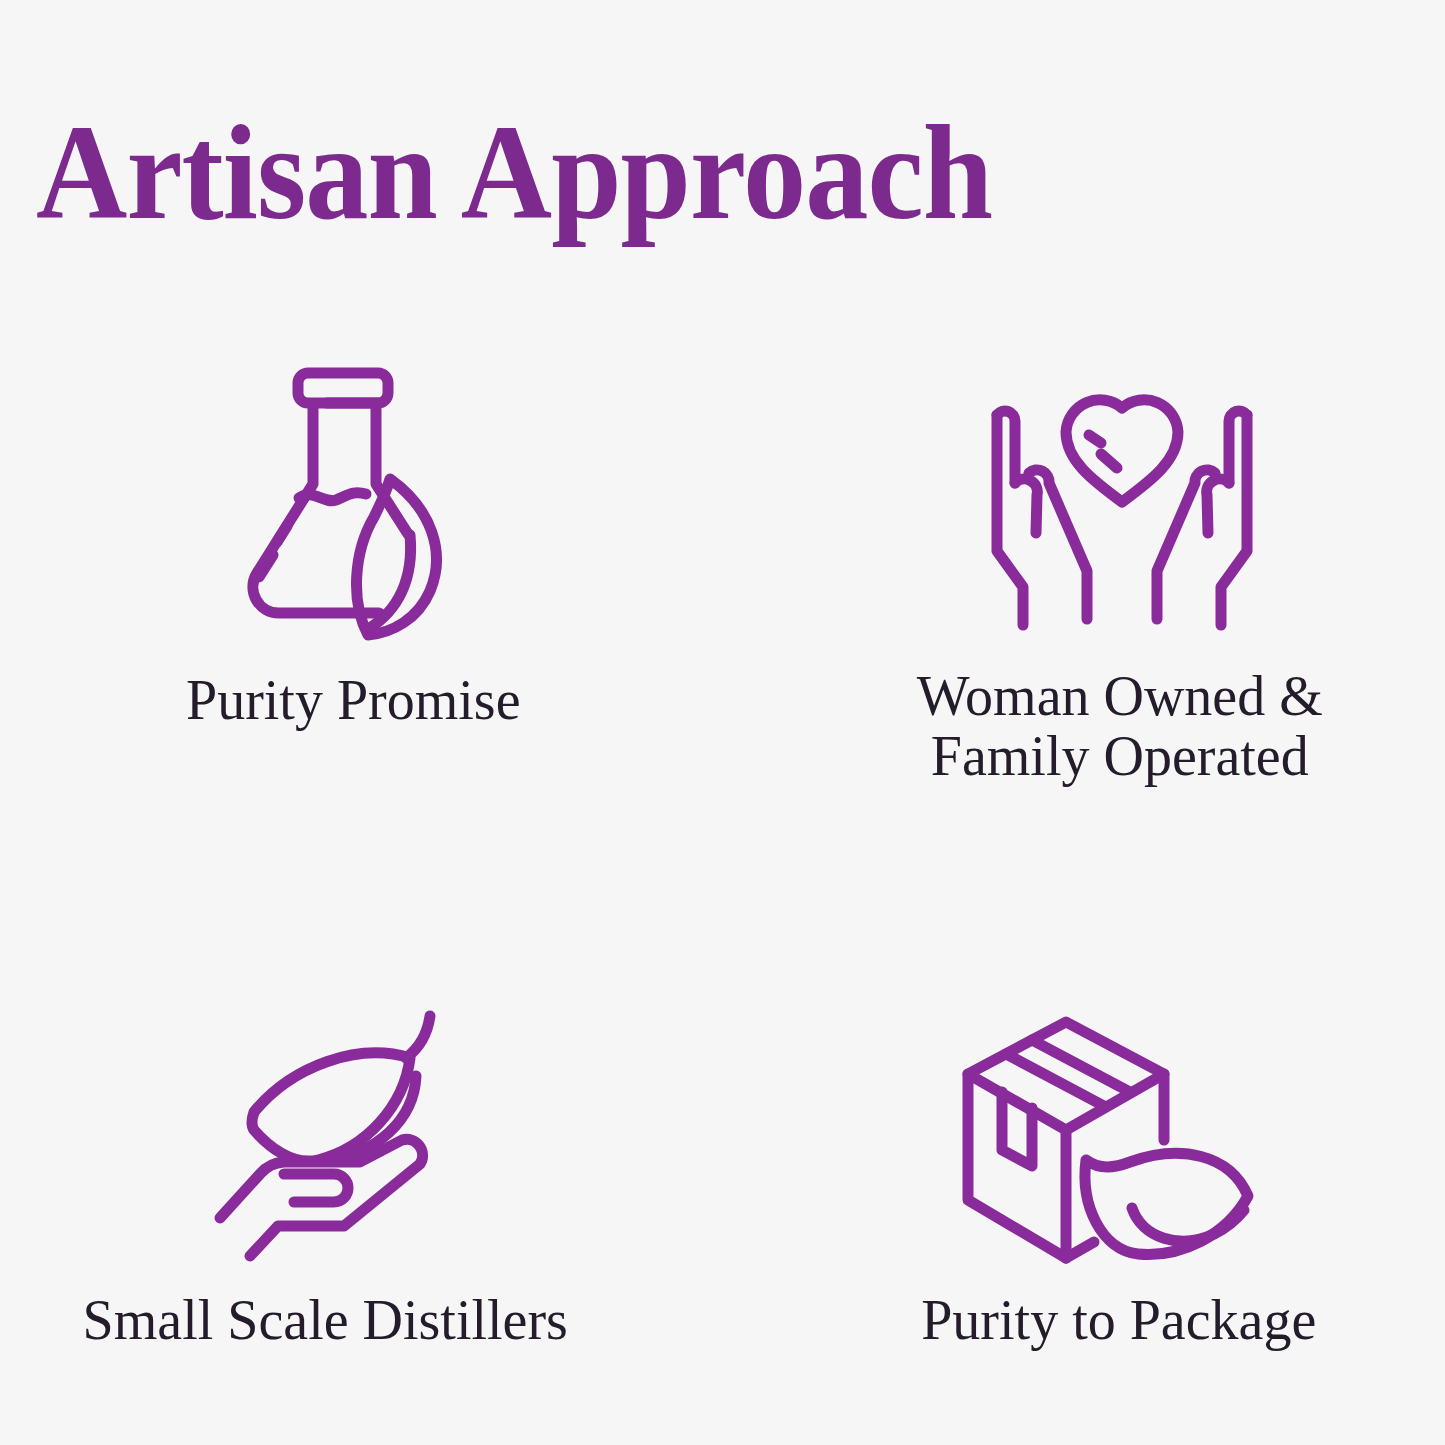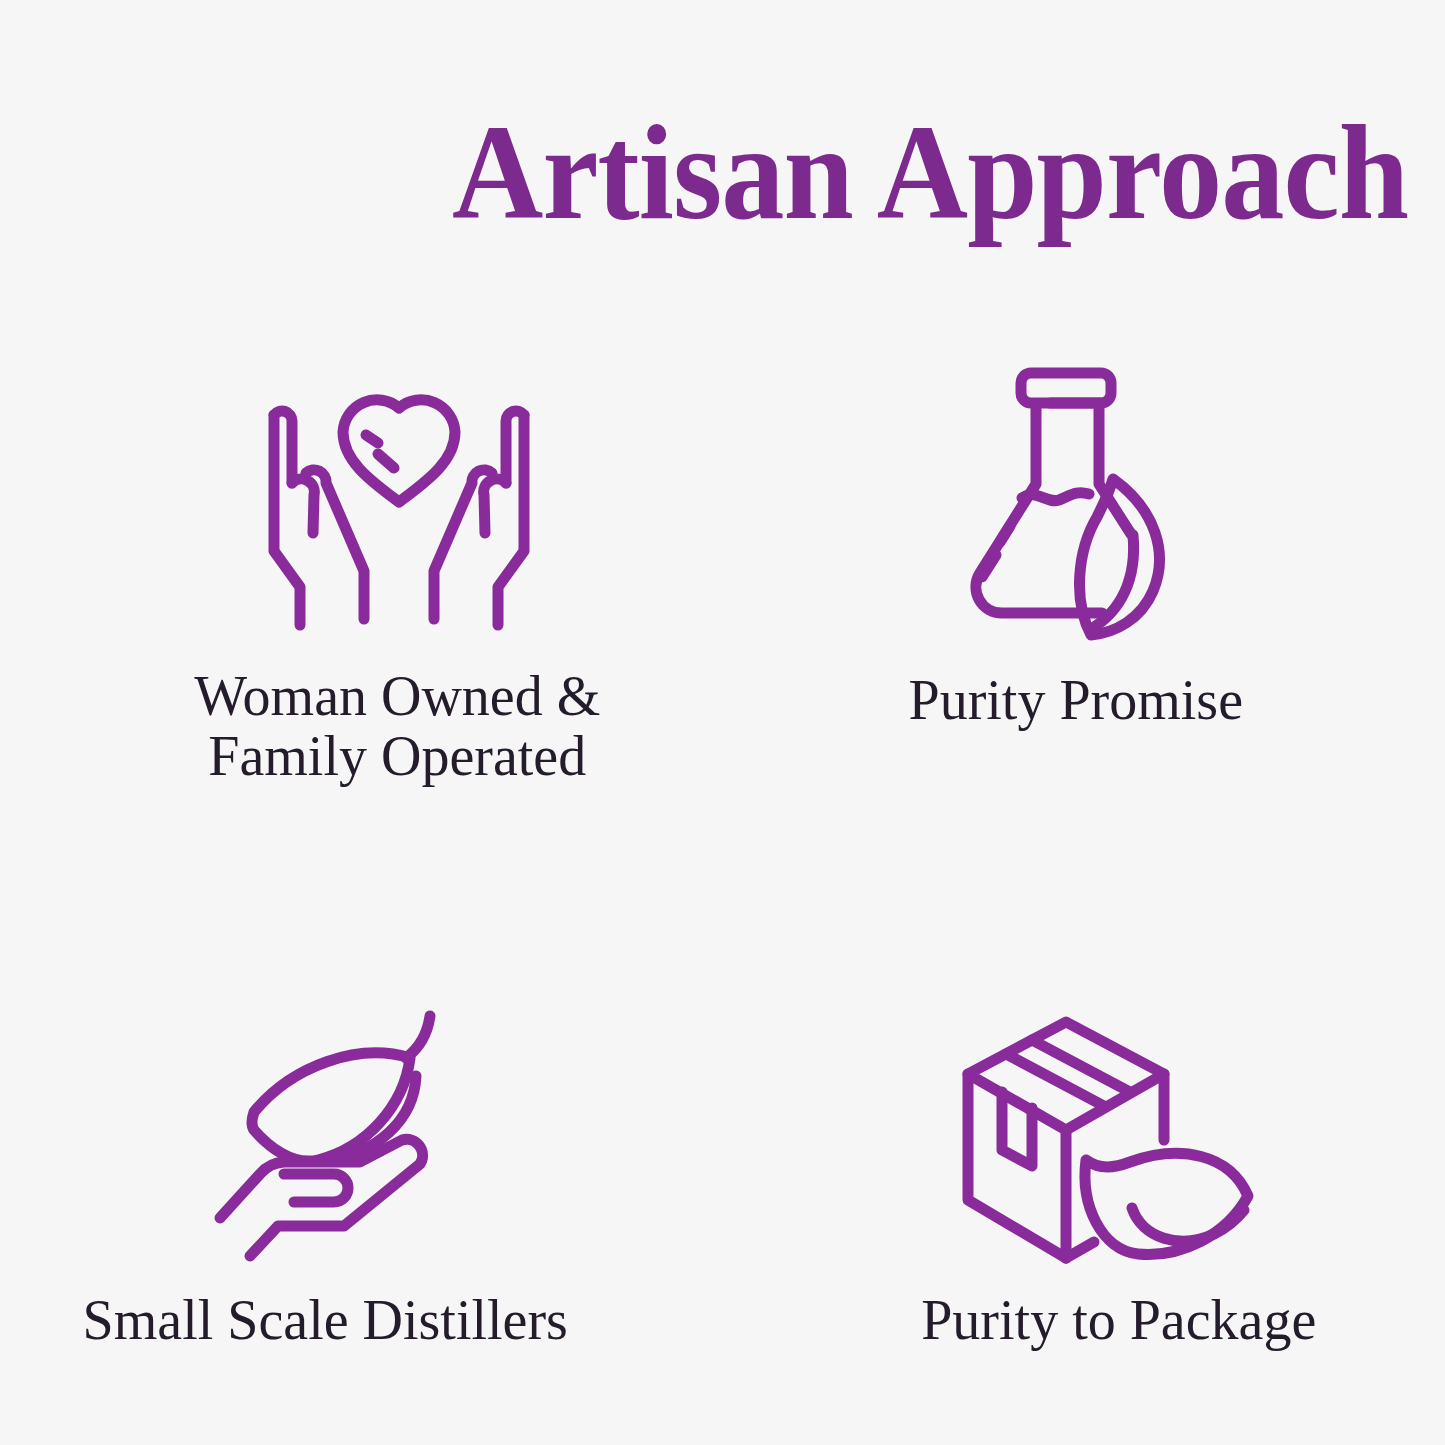--- a/index.html
+++ b/index.html
@@ -20,21 +20,21 @@
     background: #f7f6f6;
     box-sizing: border-box;
   }
 
   
   .title-wrap {
     position: absolute;
     top: 104px;
     left: 0;
     width: 1444px;
-    text-align: right;
+    text-align: left;
   }
   .page-title {
     display: inline-block;
     margin: 0;
     color: #7d2a8e;
     font-family: "Liberation Serif", "DejaVu Serif", serif;
     font-weight: 700;
     font-size: 136px;
     line-height: 1.0;
     letter-spacing: -1px;
@@ -110,20 +110,46 @@
 <body>
 
 <div class="page">
 
   <div class="title-wrap">
     <h1 class="page-title">Artisan Approach</h1>
   </div>
 
   <div class="grid">
 
+    <div class="cell r1 cell-purity">
+      <div class="icon-box">
+        <svg width="250" height="280" viewBox="0 0 250 280" fill="none" stroke="#8a2b9b" stroke-width="11" stroke-linecap="round" stroke-linejoin="round">
+
+          <path d="M84 14 h70 a10 10 0 0 1 10 10 v10 a10 10 0 0 1 -10 10 h-70 a10 10 0 0 1 -10 -10 v-10 a10 10 0 0 1 10 -10 z"></path>
+
+          <path d="M103 44 h51"></path>
+
+          <path d="M89 47 v78 L33 214 a26 26 0 0 0 22 40 h100"></path>
+
+          <path d="M152 47 v78 l32 50"></path>
+
+          <path d="M57 137 c14 -10 24 6 37 2 c11 -4 16 -10 30 -6" transform="translate(18,2)"></path>
+
+          <path d="M63 167 l-10 16"></path>
+          <path d="M49 196 l-14 22"></path>
+
+          <path d="M166 120 c42 30 56 74 40 112 c-12 28 -38 42 -62 44
+                   c-18 -34 -14 -84 6 -118 c6 -12 12 -24 16 -38 z"></path>
+
+          <path d="M186 176 c4 44 -12 76 -42 94"></path>
+        </svg>
+      </div>
+      <div class="caption">Purity Promise</div>
+    </div>
+
     <div class="cell r1 cell-woman">
       <div class="icon-box">
         <svg width="290" height="260" viewBox="0 0 290 260" fill="none" stroke="#8a2b9b" stroke-width="11" stroke-linecap="round" stroke-linejoin="round">
 
           <path d="M145 125 c-30 -22 -56 -42 -56 -70 a34 34 0 0 1 56 -24
                    a34 34 0 0 1 56 24 c0 28 -26 48 -56 70 z" transform="translate(0,8) scale(1.0)"></path>
 
           <path d="M112 66 l12 8"></path>
           <path d="M124 85 l16 14"></path>
 
@@ -137,46 +163,20 @@
           <path d="M270 46 v136 l-26 36 v38"></path>
 
           <path d="M252 114 a13 13 0 0 0 -22 12 l1 38"></path>
           <path d="M238 104 a12 12 0 0 0 -20 10 l-38 88 v48"></path>
         </svg>
       </div>
       <div class="caption two-line">Woman Owned &amp;
 Family Operated</div>
     </div>
 
-    <div class="cell r1 cell-purity">
-      <div class="icon-box">
-        <svg width="250" height="280" viewBox="0 0 250 280" fill="none" stroke="#8a2b9b" stroke-width="11" stroke-linecap="round" stroke-linejoin="round">
-
-          <path d="M84 14 h70 a10 10 0 0 1 10 10 v10 a10 10 0 0 1 -10 10 h-70 a10 10 0 0 1 -10 -10 v-10 a10 10 0 0 1 10 -10 z"></path>
-
-          <path d="M103 44 h51"></path>
-
-          <path d="M89 47 v78 L33 214 a26 26 0 0 0 22 40 h100"></path>
-
-          <path d="M152 47 v78 l32 50"></path>
-
-          <path d="M57 137 c14 -10 24 6 37 2 c11 -4 16 -10 30 -6" transform="translate(18,2)"></path>
-
-          <path d="M63 167 l-10 16"></path>
-          <path d="M49 196 l-14 22"></path>
-
-          <path d="M166 120 c42 30 56 74 40 112 c-12 28 -38 42 -62 44
-                   c-18 -34 -14 -84 6 -118 c6 -12 12 -24 16 -38 z"></path>
-
-          <path d="M186 176 c4 44 -12 76 -42 94"></path>
-        </svg>
-      </div>
-      <div class="caption">Purity Promise</div>
-    </div>
-
     <div class="cell r2 cell-small">
       <div class="icon-box small">
         <svg width="260" height="250" viewBox="0 0 260 250" fill="none" stroke="#8a2b9b" stroke-width="11" stroke-linecap="round" stroke-linejoin="round">
 
           <path d="M46 100 c38 -46 104 -70 156 -54 c-6 48 -44 90 -92 102
                    c-26 6 -50 -14 -64 -30 q-4 -6 0 -18 z"></path>
 
           <path d="M198 46 c16 -12 22 -28 24 -42"></path>
 
           <path d="M208 64 c-2 44 -40 78 -86 82"></path>

